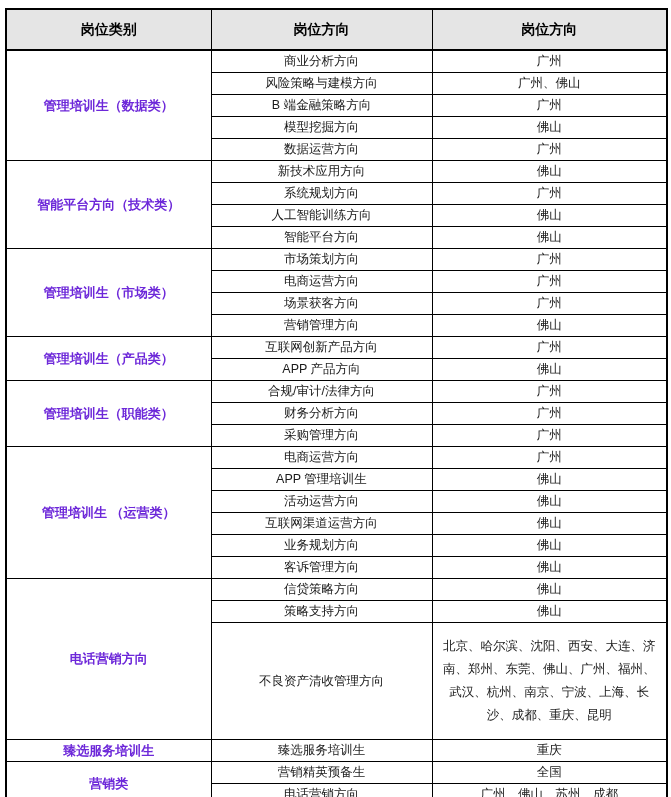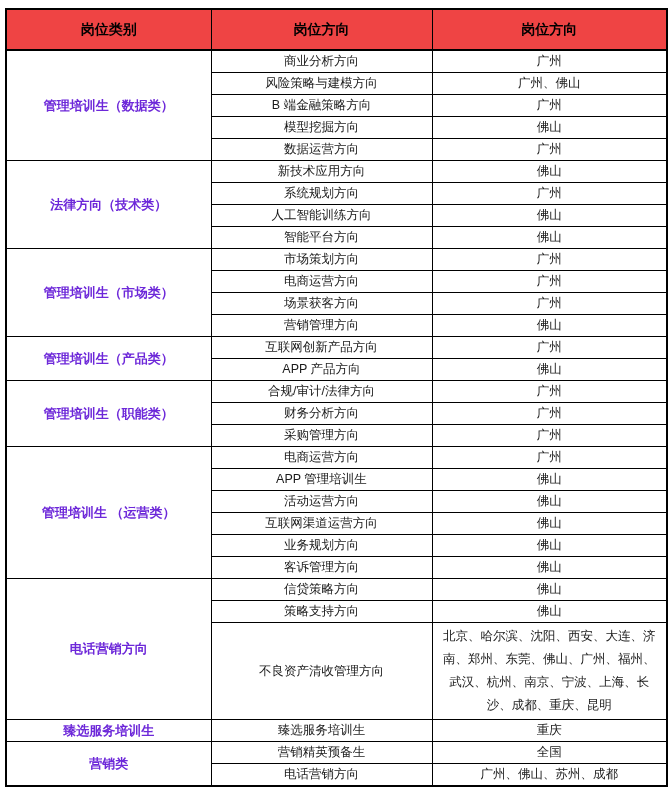--- a/index.html
+++ b/index.html
@@ -22,38 +22,38 @@
     border: 1px solid #000;
     text-align: center;
     vertical-align: middle;
     overflow: hidden;
     word-break: break-all;
   }
   th {
     height: 37px;
     font-size: 14px;
     font-weight: bold;
-    background: #ef4444;
+    background: #e5e5e5;
     border-bottom: 2px solid #000;
     color: #000;
   }
   td {
     height: 21px;
     font-size: 12.5px;
     padding: 0 4px;
     line-height: 1.35;
   }
   td.category {
     font-weight: bold;
     font-size: 13px;
     color: #6d28d9;
   }
   td.multiline {
     line-height: 23px;
-    padding: 2px 6px;
+    padding: 12px 6px;
   }
 </style>
 </head>
 <body>
 
 <table>
   <colgroup>
     <col style="width:205px">
     <col style="width:221px">
     <col style="width:235px">
@@ -81,21 +81,21 @@
       </tr>
       <tr>
         <td>模型挖掘方向</td>
         <td>佛山</td>
       </tr>
       <tr>
         <td>数据运营方向</td>
         <td>广州</td>
       </tr>
       <tr>
-        <td class="category" rowspan="4">法律方向（技术类）</td>
+        <td class="category" rowspan="4">智能平台方向（技术类）</td>
         <td>新技术应用方向</td>
         <td>佛山</td>
       </tr>
       <tr>
         <td>系统规划方向</td>
         <td>广州</td>
       </tr>
       <tr>
         <td>人工智能训练方向</td>
         <td>佛山</td>

